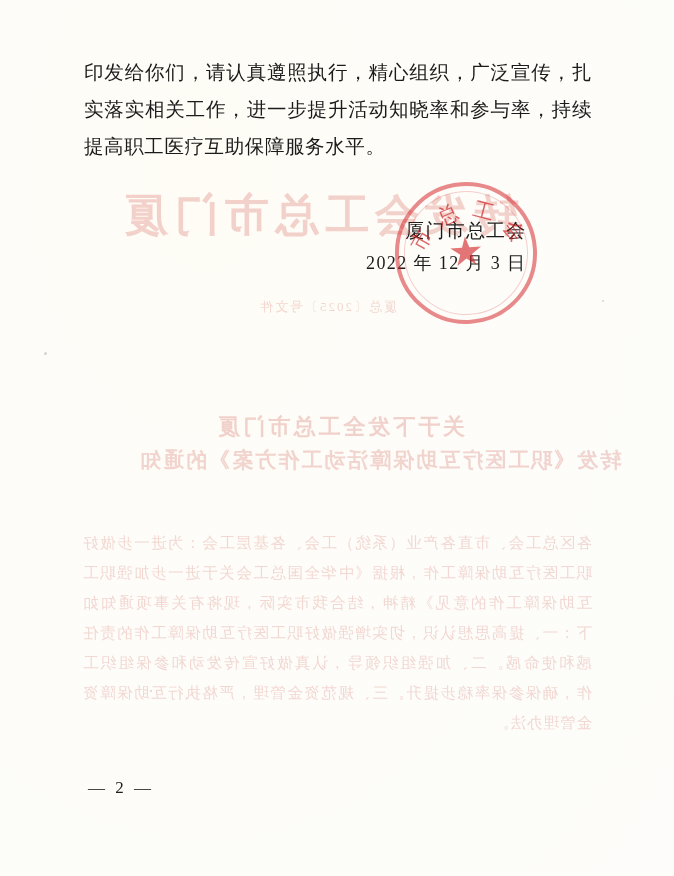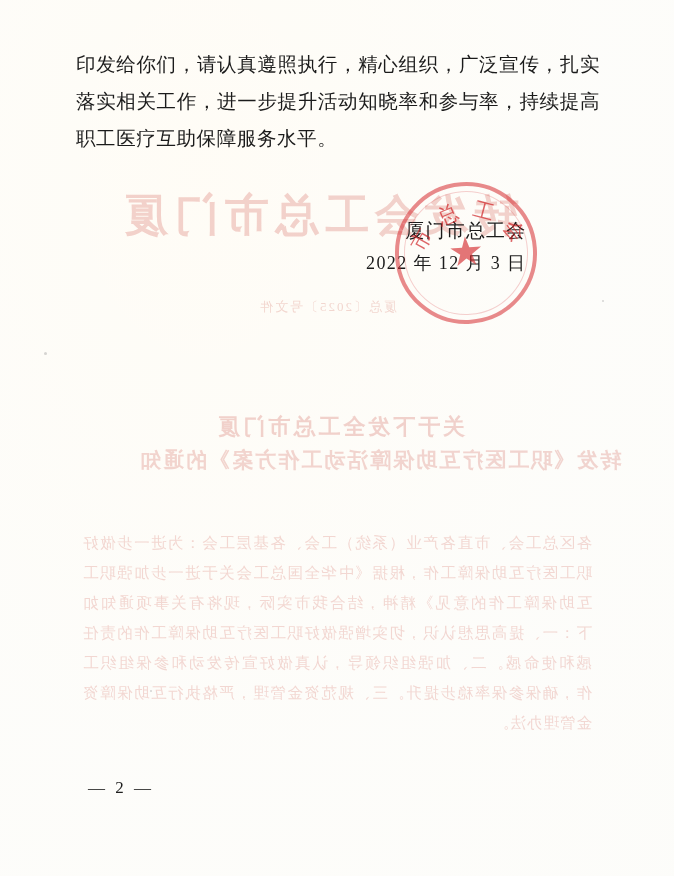--- a/index.html
+++ b/index.html
@@ -34,21 +34,21 @@
     top: 46px;
     width: 524px;
     font-family: "Liberation Serif", "DejaVu Serif", serif;
     font-size: 19.5px;
     line-height: 37px;
     color: #1b1b1b;
     letter-spacing: 0.6px;
     text-align: justify;
   }
   .body-text p {
-    margin: 0;
+    margin: 8px;
   }
 
   
   .sign-block {
     position: absolute;
     left: 366px;
     top: 215px;
     text-align: right;
     color: #1b1b1b;
     font-family: "Liberation Serif", "DejaVu Serif", serif;

